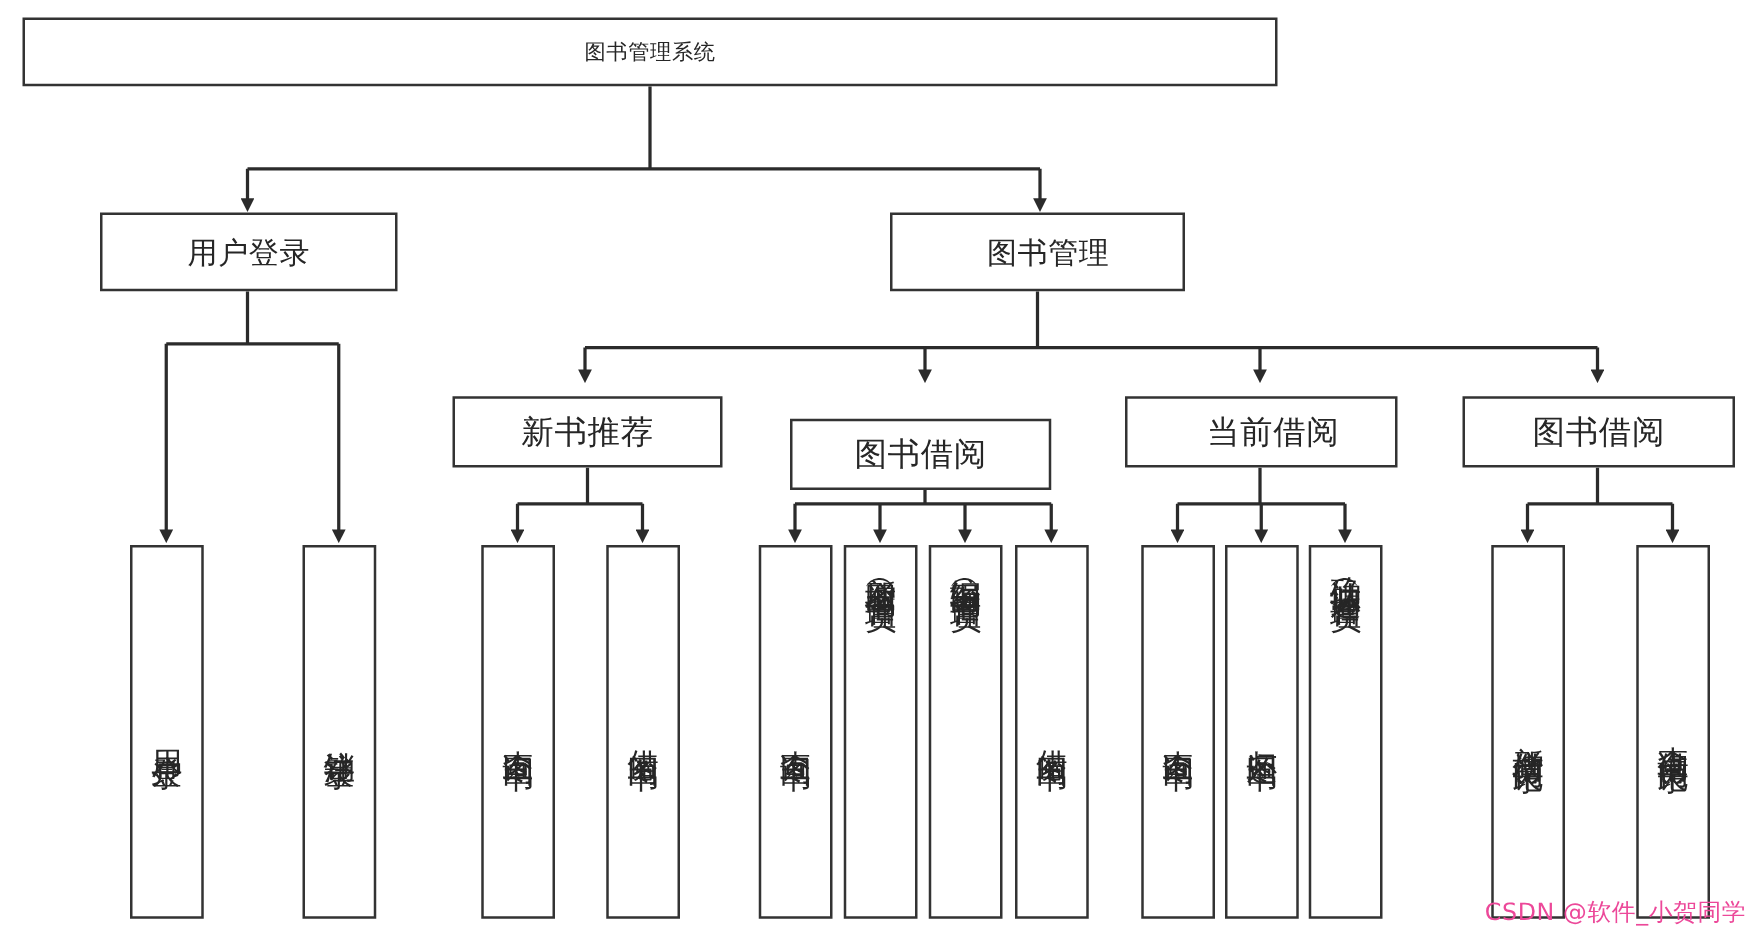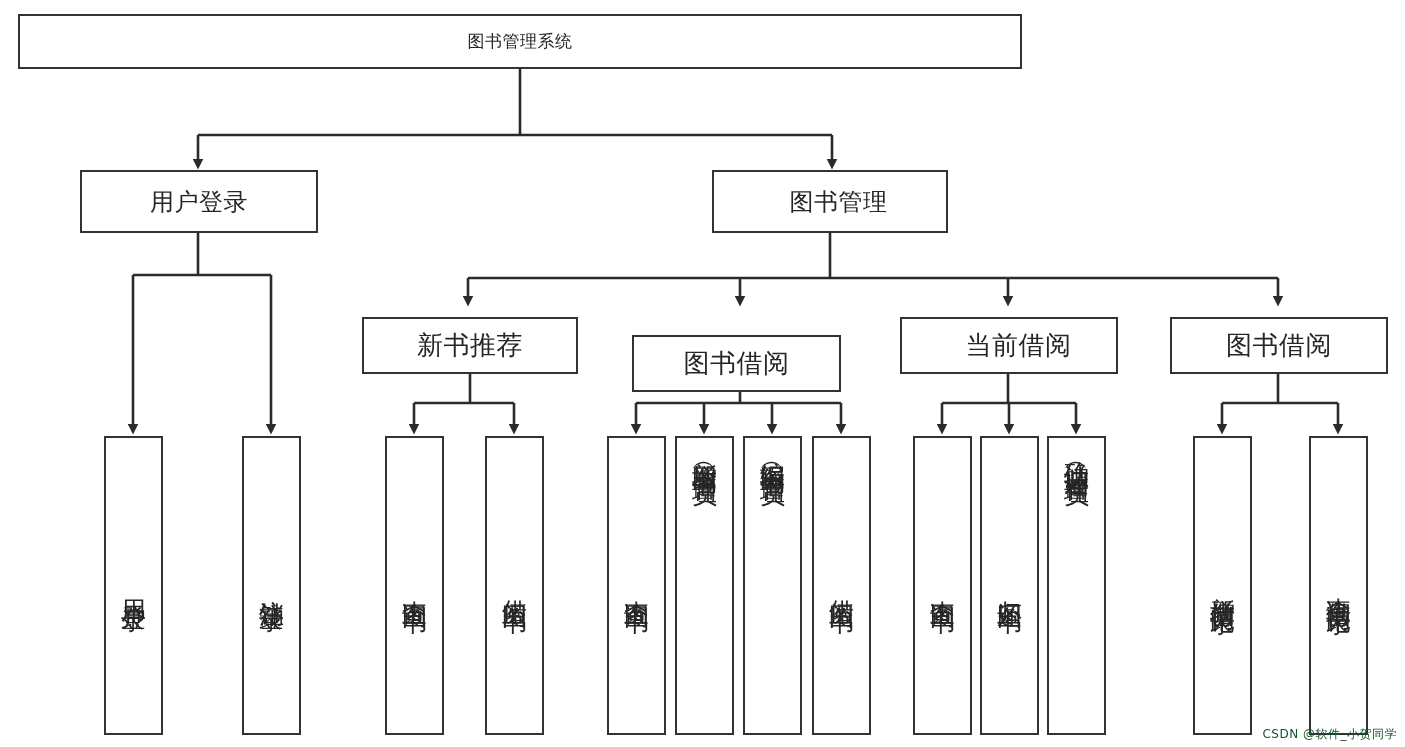--- a/index.html
+++ b/index.html
@@ -56,22 +56,22 @@
     white-space:normal;
   }
   .node.leaf.center-text{
     align-items:center;
     padding-top:0;
   }
   .watermark{
     position:absolute;
     right:8px;
     bottom:4px;
-    font-size:12px;
-    color:#14532d;
+    font-size:19px;
+    color:#ec4899;
     letter-spacing:0.5px;
     z-index:3;
     white-space:nowrap;
   }
 </style>
 </head>
 <body>
 
 <div id="canvas">
 

